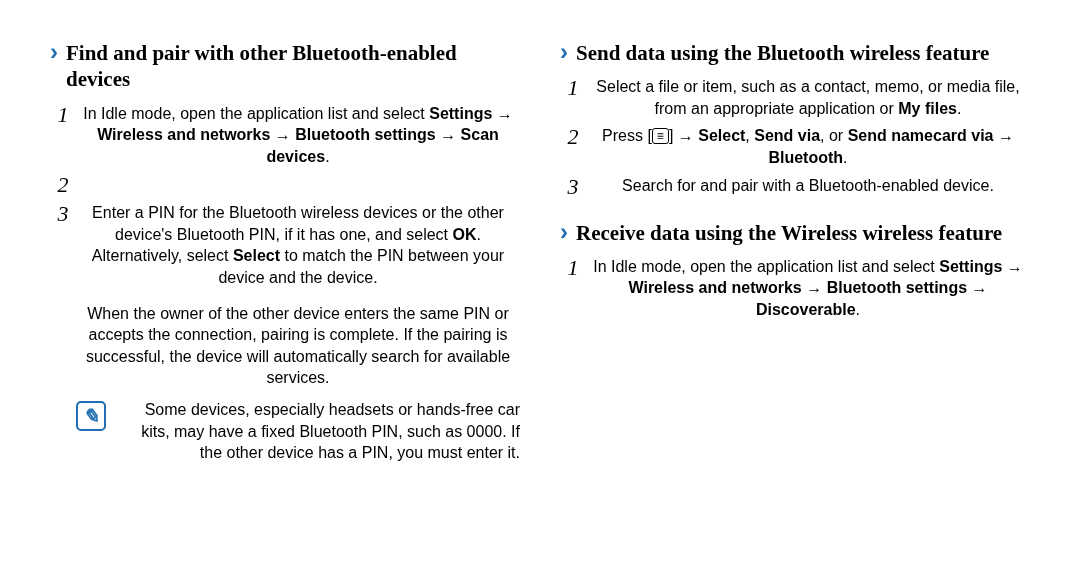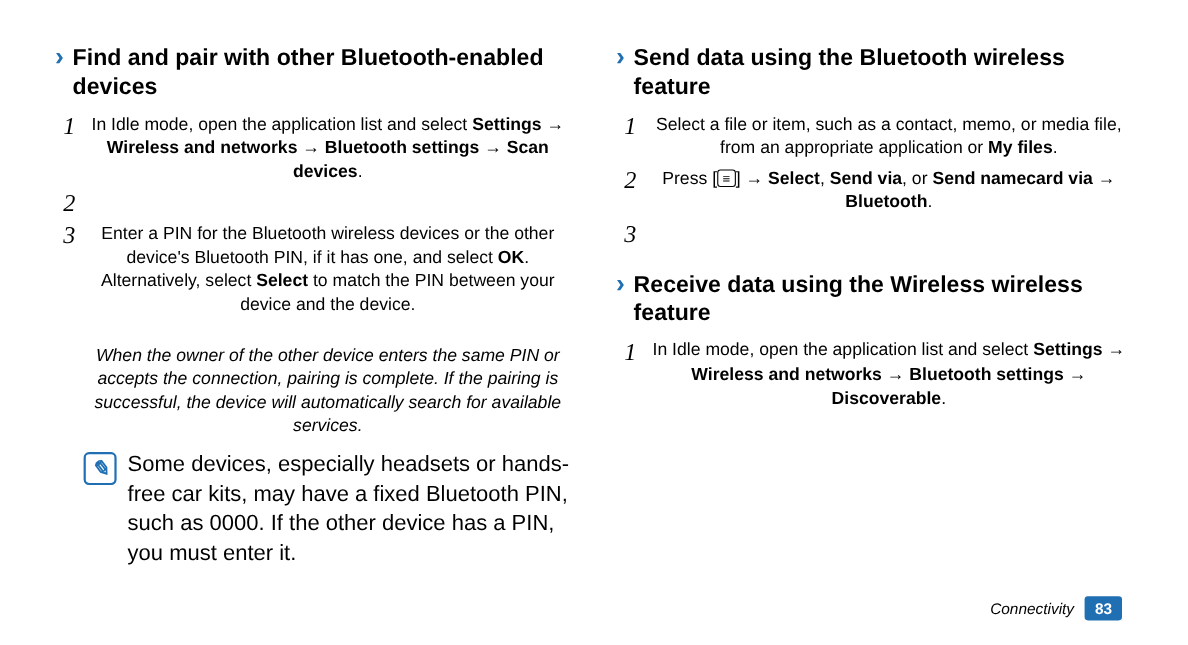--- a/index.html
+++ b/index.html
@@ -28,20 +28,21 @@
     font-size: 24px;
     font-weight: bold;
     line-height: 24px;
     margin-right: 8px;
     flex-shrink: 0;
   }
   .heading-text {
     font-size: 21px;
     font-weight: bold;
     line-height: 1.25;
+    font-family: Liberation Serif, serif;
   }
   .step {
     display: flex;
     align-items: flex-start;
     margin-bottom: 6px;
   }
   .step-num {
     font-family: Georgia, "Times New Roman", serif;
     font-style: italic;
     font-size: 22px;
@@ -53,22 +54,21 @@
   }
   .step-body {
     font-size: 16px;
     line-height: 1.35;
     flex: 1;
     text-align: center;
   }
   .plain-para {
     font-size: 16px;
     line-height: 1.35;
-    margin-top: 24px;
-    font-style: italic;
+    margin-top: 14px;
   }
   .indent-after-steps {
     margin-left: 26px;
   }
   .note-row {
     display: flex;
     align-items: flex-start;
     margin-top: 10px;
   }
   .note-icon {
@@ -82,23 +82,24 @@
     color: #1f6fb2;
     font-weight: bold;
     font-size: 20px;
     margin-right: 10px;
     flex-shrink: 0;
     margin-top: 2px;
     font-family: Georgia, serif;
     font-style: italic;
   }
   .note-body {
-    font-size: 20px;
+    font-size: 16px;
     line-height: 1.35;
     flex: 1;
+    text-align: right;
   }
   .press-icon {
     display: inline-block;
     border: 1.5px solid #000;
     border-radius: 3px;
     padding: 0 4px;
     font-size: 12px;
     line-height: 14px;
     vertical-align: 1px;
     font-family: Arial, sans-serif;
@@ -185,34 +186,31 @@
 
       <div class="step">
         <div class="step-num">2</div>
         <div class="step-body">
           <span>Press [</span><span class="press-icon">≡</span><span>] → </span><b>Select</b><span>, </span><b>Send via</b><span>, or </span><b>Send namecard via → Bluetooth</b><span>.</span>
         </div>
       </div>
 
       <div class="step">
         <div class="step-num">3</div>
+        <div class="step-body">Search for and pair with a Bluetooth-enabled device.</div>
       </div>
 
       <div class="section-heading section-gap">
         <span class="chev">›</span>
         <span class="heading-text">Receive data using the Wireless wireless feature</span>
       </div>
 
       <div class="step">
         <div class="step-num">1</div>
         <div class="step-body">
           <span>In Idle mode, open the application list and select </span><b>Settings → Wireless and networks → Bluetooth settings → Discoverable</b><span>.</span>
         </div>
       </div>
 
     </div>
   </div>
 
-  <div class="footer">
-    <span class="footer-label">Connectivity</span>
-    <span class="footer-page">83</span>
-  </div>
 </div>
 
 </body></html>

